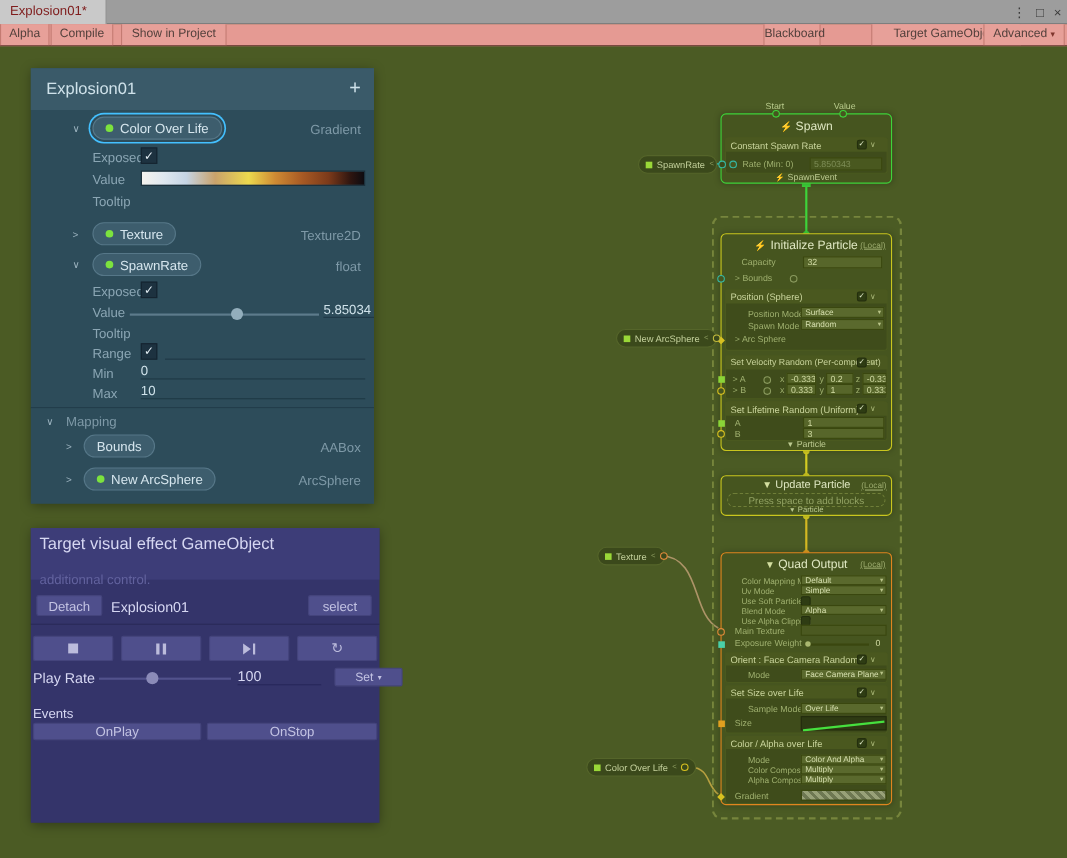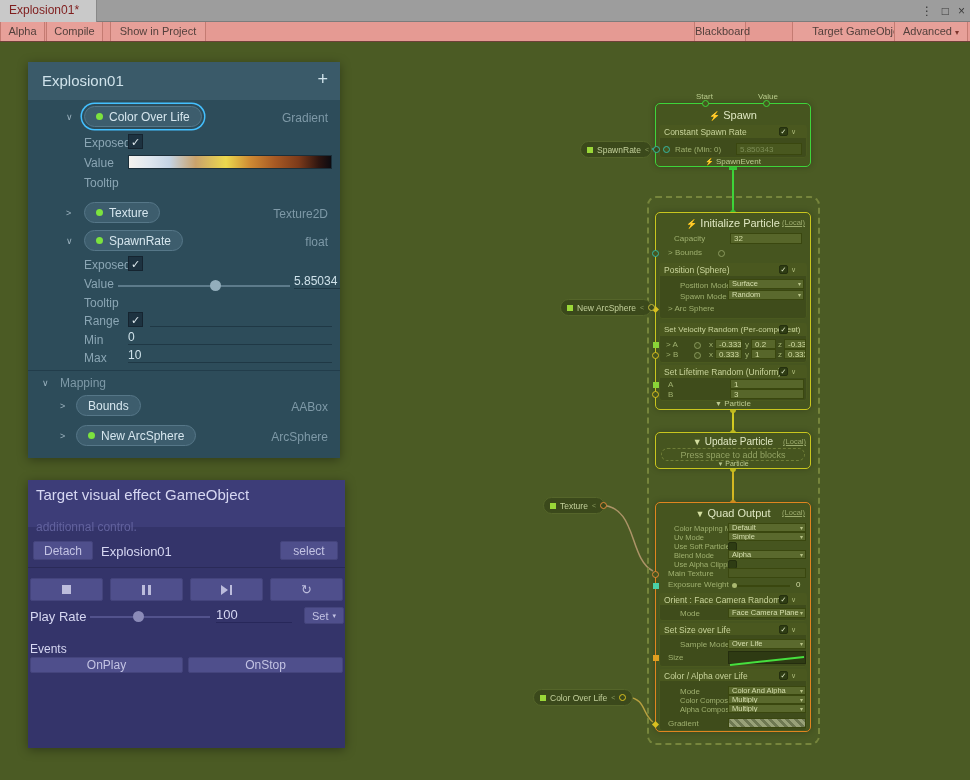--- a/index.html
+++ b/index.html
@@ -434,21 +434,21 @@
         </span>
       </div>
     <div class="tpbtn" style="left:242px;top:98px;width:73px;height:23px">
         <span class="icon-restart">↻</span>
       </div>
 
     <div class="tptext" style="left:2px;top:129px">Play Rate</div>
     <div class="pslider-track" style="left:62px;top:136px;width:120px;position:absolute"></div>
     <div class="pslider-handle" style="left:105px;top:131px;position:absolute"></div>
     <div class="tptext underline" style="left:188px;top:127px;width:76px;position:absolute;border-bottom-color:#27275a">100</div>
-    <div class="tpbtn" style="left:276px;top:127px;width:40px;height:17px;font-size:11px">
+    <div class="tpbtn" style="left:276px;top:127px;width:62px;height:17px;font-size:11px">
       <span>Set</span>
         <span style="font-size:7px;margin-left:4px">▾</span>
     </div>
 
     <div class="tptext" style="left:2px;top:162px;font-size:12px">Events</div>
     <div class="tpbtn" style="left:2px;top:177px;width:153px;height:16px">OnPlay</div>
     <div class="tpbtn" style="left:160px;top:177px;width:155px;height:16px">OnStop</div>
   </div>
 
   <div class="tabbar">

